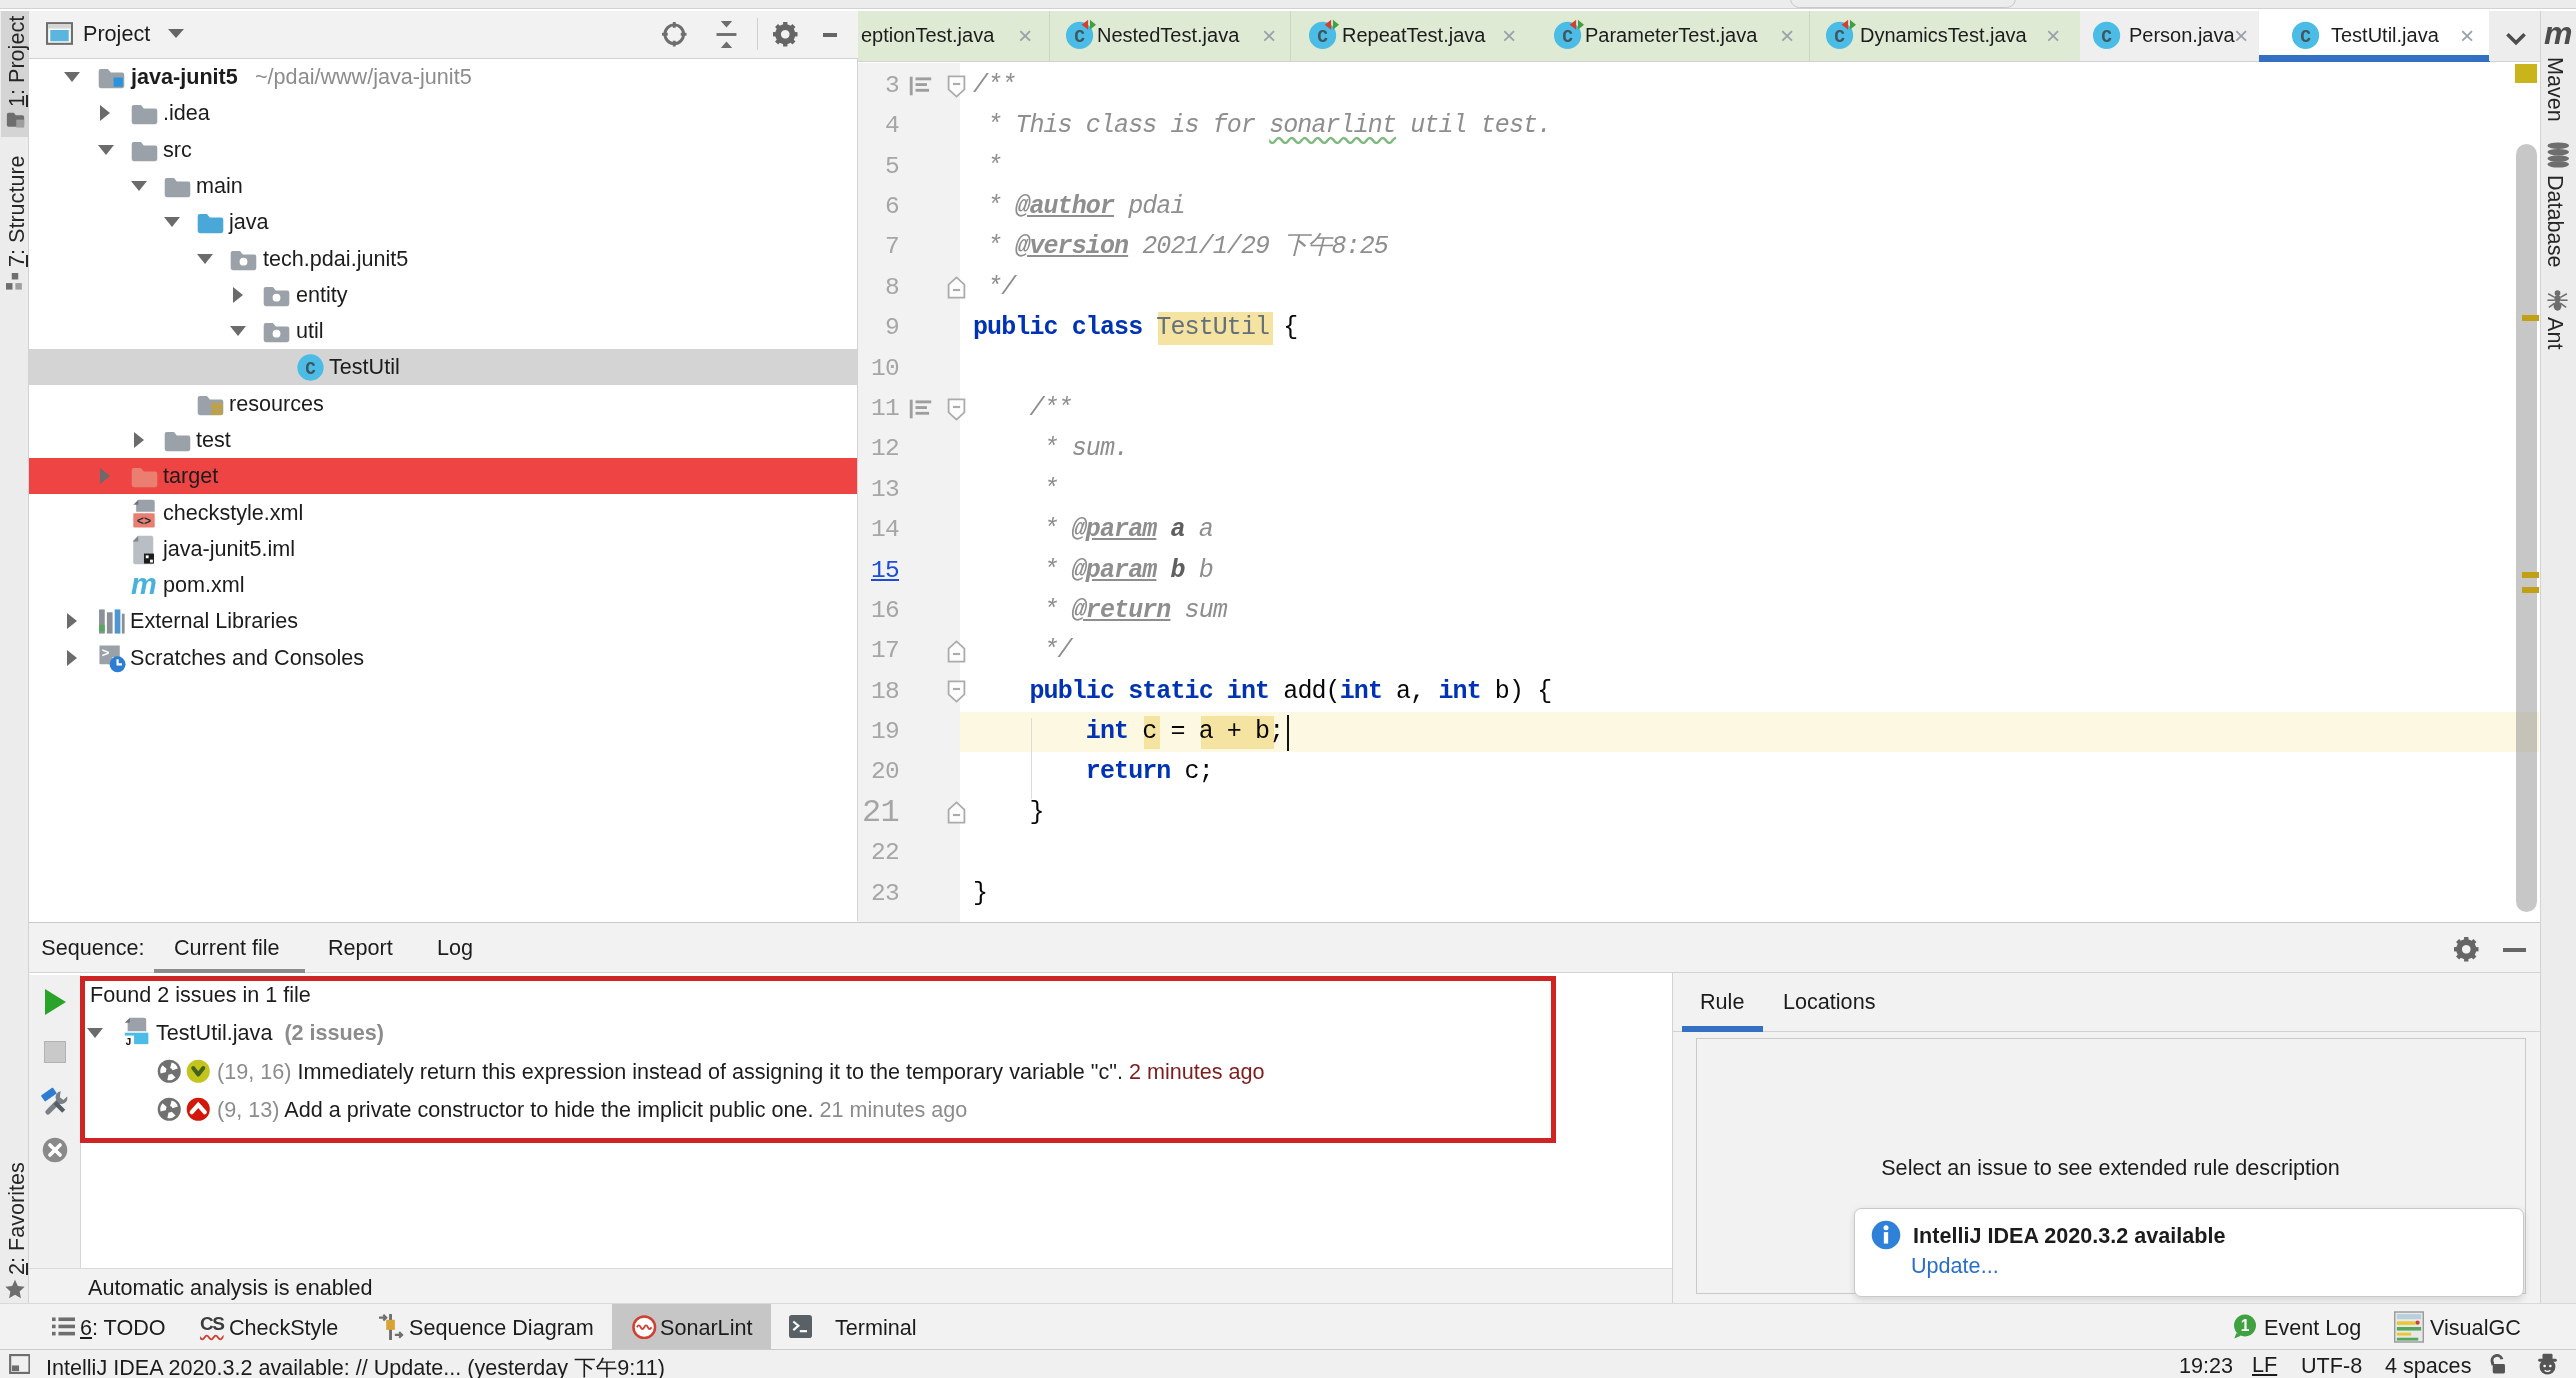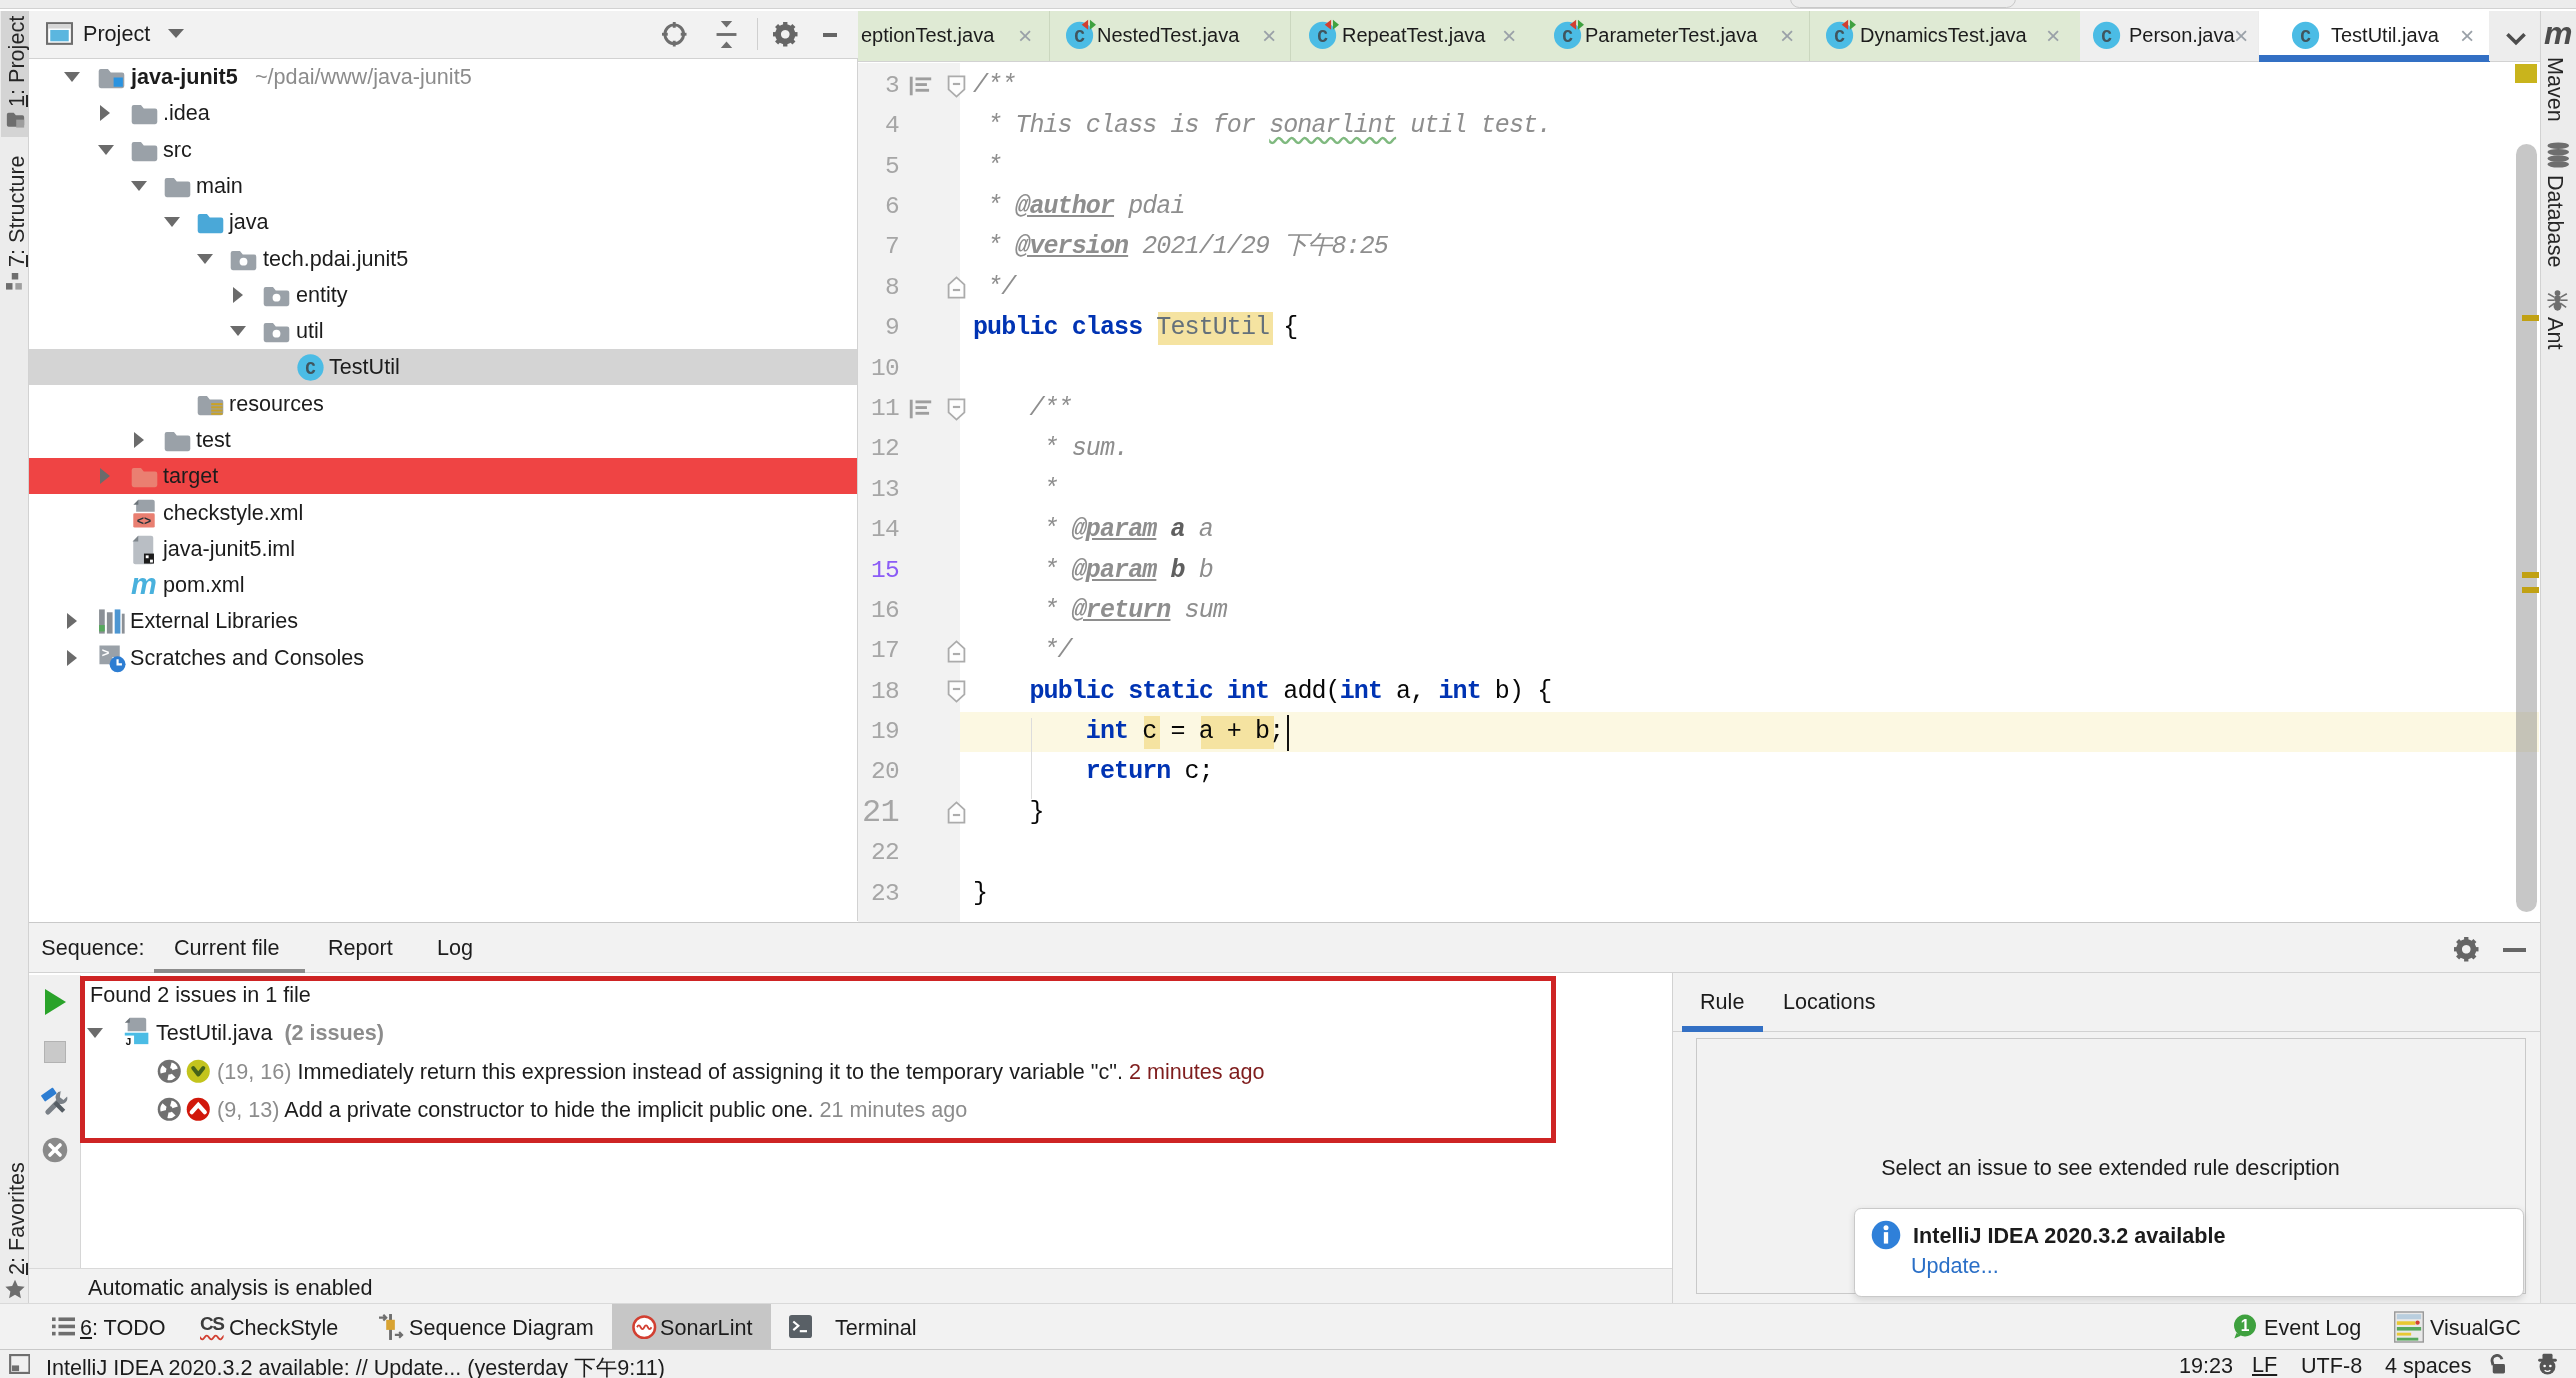--- a/index.html
+++ b/index.html
@@ -366,21 +366,21 @@
 <div class="abs mono" style="left:115px;top:245px;height:40px;line-height:40px;font-size:25px;letter-spacing:-0.9px;color:#070707;white-space:pre;"><span style="color:#0033b3;font-weight:bold;">public class</span> <span style="color:#64707a;">TestUtil</span> {</div>
 <div class="abs mono" style="left:0;top:286px;width:41px;height:40px;line-height:40px;font-size:24.5px;letter-spacing:-0.7px;color:#a6a6a6;text-align:right;">10</div>
 <div class="abs mono" style="left:0;top:326px;width:41px;height:40px;line-height:40px;font-size:24.5px;letter-spacing:-0.7px;color:#a6a6a6;text-align:right;">11</div>
 <div class="abs mono" style="left:115px;top:326px;height:40px;line-height:40px;font-size:25px;letter-spacing:-0.9px;color:#070707;white-space:pre;"><span style="color:#8e8e8e;font-style:italic;">    /**</span></div>
 <div class="abs mono" style="left:0;top:366px;width:41px;height:40px;line-height:40px;font-size:24.5px;letter-spacing:-0.7px;color:#a6a6a6;text-align:right;">12</div>
 <div class="abs mono" style="left:115px;top:366px;height:40px;line-height:40px;font-size:25px;letter-spacing:-0.9px;color:#070707;white-space:pre;"><span style="color:#8e8e8e;font-style:italic;">     * sum.</span></div>
 <div class="abs mono" style="left:0;top:407px;width:41px;height:40px;line-height:40px;font-size:24.5px;letter-spacing:-0.7px;color:#a6a6a6;text-align:right;">13</div>
 <div class="abs mono" style="left:115px;top:407px;height:40px;line-height:40px;font-size:25px;letter-spacing:-0.9px;color:#070707;white-space:pre;"><span style="color:#8e8e8e;font-style:italic;">     *</span></div>
 <div class="abs mono" style="left:0;top:447px;width:41px;height:40px;line-height:40px;font-size:24.5px;letter-spacing:-0.7px;color:#a6a6a6;text-align:right;">14</div>
 <div class="abs mono" style="left:115px;top:447px;height:40px;line-height:40px;font-size:25px;letter-spacing:-0.9px;color:#070707;white-space:pre;"><span style="color:#8e8e8e;font-style:italic;">     * </span><span style="color:#8e8e8e;font-style:italic;font-weight:bold;text-decoration:underline;">@param</span> <span style="color:#5f5f5f;font-style:italic;font-weight:bold;">a</span><span style="color:#8e8e8e;font-style:italic;"> a</span></div>
-<div class="abs mono" style="left:0;top:488px;width:41px;height:40px;line-height:40px;font-size:24.5px;letter-spacing:-0.7px;color:#8b5cf6;text-align:right;">15</div>
+<div class="abs mono" style="left:0;top:488px;width:41px;height:40px;line-height:40px;font-size:24.5px;letter-spacing:-0.7px;color:#1d4ed8;text-align:right;text-decoration:underline;">15</div>
 <div class="abs mono" style="left:115px;top:488px;height:40px;line-height:40px;font-size:25px;letter-spacing:-0.9px;color:#070707;white-space:pre;"><span style="color:#8e8e8e;font-style:italic;">     * </span><span style="color:#8e8e8e;font-style:italic;font-weight:bold;text-decoration:underline;">@param</span> <span style="color:#5f5f5f;font-style:italic;font-weight:bold;">b</span><span style="color:#8e8e8e;font-style:italic;"> b</span></div>
 <div class="abs mono" style="left:0;top:528px;width:41px;height:40px;line-height:40px;font-size:24.5px;letter-spacing:-0.7px;color:#a6a6a6;text-align:right;">16</div>
 <div class="abs mono" style="left:115px;top:528px;height:40px;line-height:40px;font-size:25px;letter-spacing:-0.9px;color:#070707;white-space:pre;"><span style="color:#8e8e8e;font-style:italic;">     * </span><span style="color:#8e8e8e;font-style:italic;font-weight:bold;text-decoration:underline;">@return</span><span style="color:#8e8e8e;font-style:italic;"> sum</span></div>
 <div class="abs mono" style="left:0;top:568px;width:41px;height:40px;line-height:40px;font-size:24.5px;letter-spacing:-0.7px;color:#a6a6a6;text-align:right;">17</div>
 <div class="abs mono" style="left:115px;top:568px;height:40px;line-height:40px;font-size:25px;letter-spacing:-0.9px;color:#070707;white-space:pre;"><span style="color:#8e8e8e;font-style:italic;">     */</span></div>
 <div class="abs mono" style="left:0;top:609px;width:41px;height:40px;line-height:40px;font-size:24.5px;letter-spacing:-0.7px;color:#a6a6a6;text-align:right;">18</div>
 <div class="abs mono" style="left:115px;top:609px;height:40px;line-height:40px;font-size:25px;letter-spacing:-0.9px;color:#070707;white-space:pre;">    <span style="color:#0033b3;font-weight:bold;">public static int</span> add(<span style="color:#0033b3;font-weight:bold;">int</span> a, <span style="color:#0033b3;font-weight:bold;">int</span> b) {</div>
 <div class="abs mono" style="left:0;top:649px;width:41px;height:40px;line-height:40px;font-size:24.5px;letter-spacing:-0.7px;color:#a6a6a6;text-align:right;">19</div>
 <div class="abs mono" style="left:115px;top:649px;height:40px;line-height:40px;font-size:25px;letter-spacing:-0.9px;color:#070707;white-space:pre;">        <span style="color:#0033b3;font-weight:bold;">int</span> c = a + b;</div>
 <div class="abs mono" style="left:0;top:689px;width:41px;height:40px;line-height:40px;font-size:24.5px;letter-spacing:-0.7px;color:#a6a6a6;text-align:right;">20</div>

